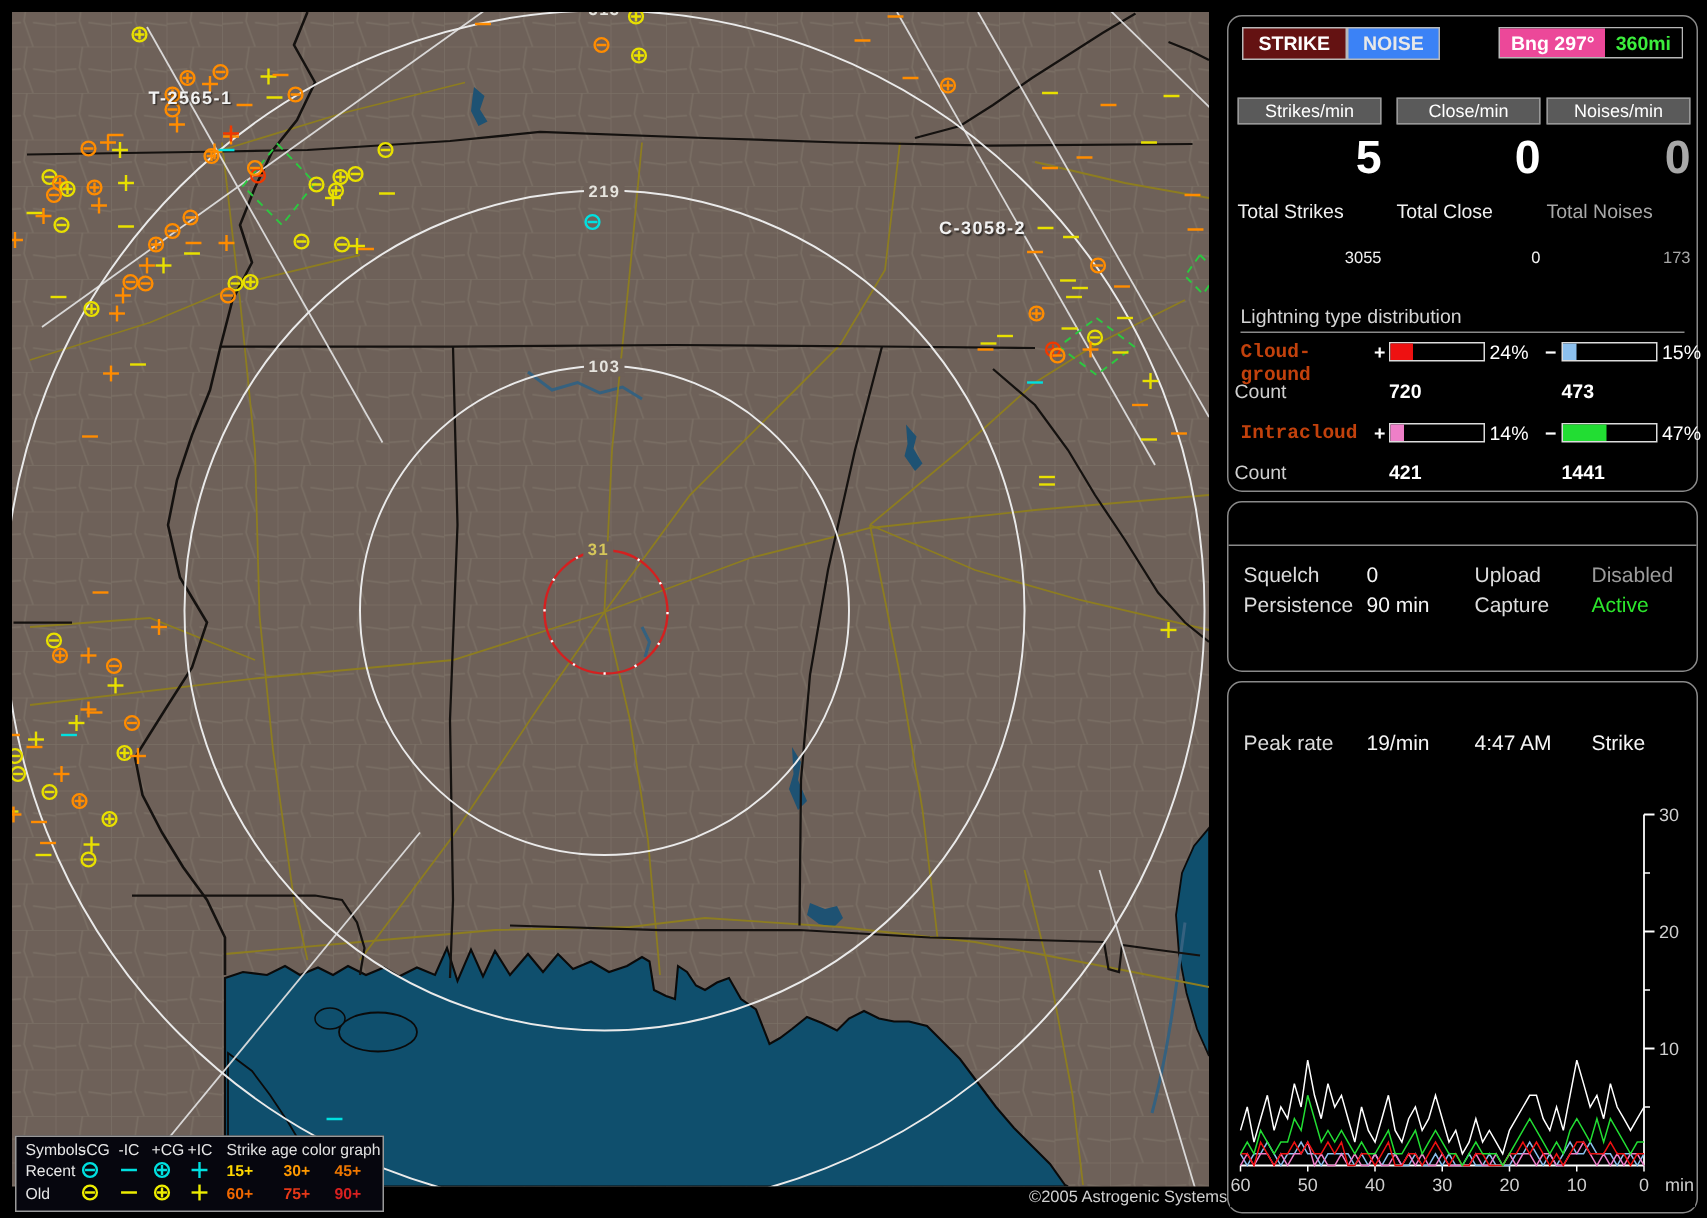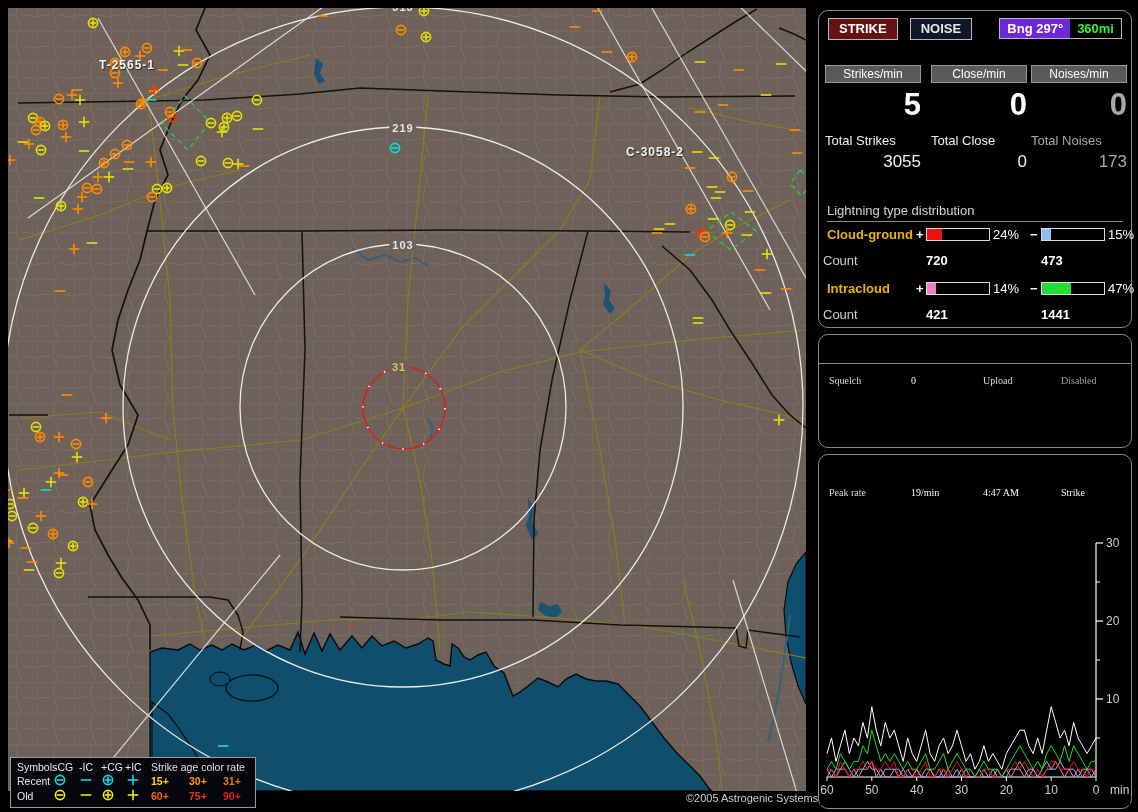--- a/index.html
+++ b/index.html
@@ -20,46 +20,46 @@
   #legend .lg{position:absolute;white-space:nowrap;line-height:12px;}
   .age-cell{font-weight:bold;}
   
   .pbox{position:absolute;background:#000;border:1px solid #8a8a8a;border-radius:10px;}
   #box1{left:818px;top:10px;width:312px;height:316px;}
   #box2{left:818px;top:334px;width:312px;height:112px;}
   #box3{left:818px;top:454px;width:312px;height:353px;}
   .btn{display:inline-block;font-size:13px;font-weight:bold;padding:2px 10px;border:1px solid #b8b8b8;
        color:#fff;line-height:16px;}
   #strike-btn{background:#641212;margin-left:9px;}
-  #noise-btn{background:#0f172a;margin-left:12px;color:#e8e8e8;}
+  #noise-btn{background:#3b82f6;margin-left:0;color:#e8e8e8;}
   #bng-badge{position:absolute;right:9px;top:7px;border:1px solid #b8b8b8;font-size:13px;font-weight:bold;
        display:flex;line-height:17px;}
-  #bng-badge .bl{background:#6d28d9;color:#fff;padding:1px 7px;}
+  #bng-badge .bl{background:#ec4899;color:#fff;padding:1px 7px;}
   #bng-badge .br{background:#000;color:#3cee3c;padding:1px 7px;}
   .col3{position:absolute;width:96px;}
   .c0{left:6px;}.c1{left:112px;}.c2{left:212px;}
   .chip{display:block;text-align:center;background:#5a5a5a;border:1px solid #989898;color:#fff;
         font-size:12px;padding:1px 0;}
   .bignum{position:absolute;width:96px;text-align:right;padding-right:12px;font-size:31px;font-weight:bold;color:#fff;}
   .tlab{position:absolute;width:96px;font-size:13px;color:#f0f0f0;}
-  .tval{position:absolute;width:96px;text-align:right;font-size:17px;color:#f0f0f0;}
+  .tval{position:absolute;width:96px;text-align:right;font-size:11px;color:#f0f0f0;margin-top:14px;}
   .dimtxt{color:#a8a8a8 !important;}
   #dist-title{position:absolute;left:8px;top:192px;width:296px;font-size:13px;color:#d4d4d4;
       border-bottom:1px solid #8a8a8a;padding-bottom:3px;}
   .drow{position:absolute;height:14px;font-size:13px;}
-  .dname{position:absolute;left:8px;width:92px;font-weight:bold;color:#eab308;}
+  .dname{position:absolute;left:8px;width:92px;font-weight:bold;color:#c2410c;font-family:Liberation Mono, monospace;}
   .dsign{position:absolute;font-weight:bold;color:#fff;}
   .dbar{position:absolute;width:62px;height:11px;border:1px solid #dcdcdc;background:#000;margin-top:1px;}
   .dbar i{display:block;height:100%;}
   .dpct{position:absolute;font-weight:normal;color:#fff;}
   .cnt-lab{position:absolute;left:4px;font-size:13px;color:#cfcfcf;}
   .cnt-val{position:absolute;font-size:13px;font-weight:bold;color:#fff;}
   #clock{position:absolute;left:10px;top:5px;font-size:17px;font-weight:bold;color:#2ce62c;letter-spacing:.5px;}
   .hline{position:absolute;left:0;right:0;border-bottom:1px solid #8a8a8a;}
-  .srow{position:absolute;left:0;width:100%;font-size:10px;height:18px;font-family:Liberation Serif, serif;}
+  .srow{position:absolute;left:0;width:100%;font-size:14px;height:18px;}
   .sc0{position:absolute;left:10px;color:#dcdcdc;}
   .sc1{position:absolute;left:92px;color:#f5f5f5;}
   .sc2{position:absolute;left:164px;color:#dcdcdc;}
   .sc3{position:absolute;left:242px;color:#f5f5f5;}
   .green{color:#2ce62c !important;}
   .dim{color:#9c9c9c !important;}
   #trend-svg{position:absolute;left:1px;top:82px;}
   text{font-family:"Liberation Sans","DejaVu Sans",sans-serif;}
 </style>
 </head>
@@ -689,26 +689,26 @@
         <div class="tracker-label" style="left:647px;top:144px">C-3058-2</div>
       </div>
   </div>
 
   <div id="legend">
     <span class="lg" style="left:6px;top:3px">Symbols</span>
     <span class="lg" style="left:43px;top:3px">-CG</span>
     <span class="lg" style="left:68px;top:3px">-IC</span>
     <span class="lg" style="left:90px;top:3px">+CG</span>
     <span class="lg" style="left:114px;top:3px">+IC</span>
-    <span class="lg" style="left:140px;top:3px;color:#e0e0e0">Strike age color rate</span>
+    <span class="lg" style="left:140px;top:3px;color:#e0e0e0">Strike age color graph</span>
     <span class="lg" style="left:6px;top:17px">Recent</span>
     <span class="lg" style="left:6px;top:32px">Old</span>
     <span class="lg age-cell" style="left: 140px; top: 17px; color: rgb(255, 216, 0);">15+</span>
     <span class="lg age-cell" style="left: 178px; top: 17px; color: rgb(255, 153, 0);">30+</span>
-    <span class="lg age-cell" style="left: 212px; top: 17px; color: rgb(240, 120, 0);">31+</span>
+    <span class="lg age-cell" style="left: 212px; top: 17px; color: rgb(240, 120, 0);">45+</span>
     <span class="lg age-cell" style="left: 140px; top: 32px; color: rgb(240, 104, 0);">60+</span>
     <span class="lg age-cell" style="left: 178px; top: 32px; color: rgb(232, 56, 24);">75+</span>
     <span class="lg age-cell" style="left: 212px; top: 32px; color: rgb(216, 32, 32);">90+</span>
     <span class="lg" id="lgr0" style="left:42px;top:15px">
         <svg width="14" height="14" viewBox="-7 -7 14 14" style="position:absolute;left:0px;top:0">
           <circle r="4.6" stroke="#00e0e0" stroke-width="1.6" fill="none" stroke-linecap="square"></circle>
           <line x1="-2.5" y1="0" x2="2.5" y2="0" stroke="#00e0e0" stroke-width="1.6" fill="none" stroke-linecap="square"></line>
         </svg>
         <svg width="14" height="14" viewBox="-7 -7 14 14" style="position:absolute;left:26px;top:0">
           <line x1="-4.5" y1="0" x2="4.5" y2="0" stroke="#00e0e0" stroke-width="1.6" fill="none" stroke-linecap="square"></line>
@@ -812,20 +812,26 @@
     </div>
   </div>
 
   <div id="box2" class="pbox">
     <div class="hline" style="top:28px"></div>
     <div class="srow" style="top:40px">
       <span class="sc0">Squelch</span>
       <span class="sc1">0</span>
       <span class="sc2">Upload</span>
       <span class="sc3 dim">Disabled</span>
+    </div>
+    <div class="srow" style="top:60px">
+      <span class="sc0">Persistence</span>
+      <span class="sc1">90 min</span>
+      <span class="sc2">Capture</span>
+      <span class="sc3 green">Active</span>
     </div>
   </div>
 
   <div id="box3" class="pbox">
     <div class="srow" style="top:32px">
       <span class="sc0">Peak rate</span>
       <span class="sc1">19/min</span>
       <span class="sc2" style="color:#f5f5f5">4:47 AM</span>
       <span class="sc3">Strike</span>
     </div>

